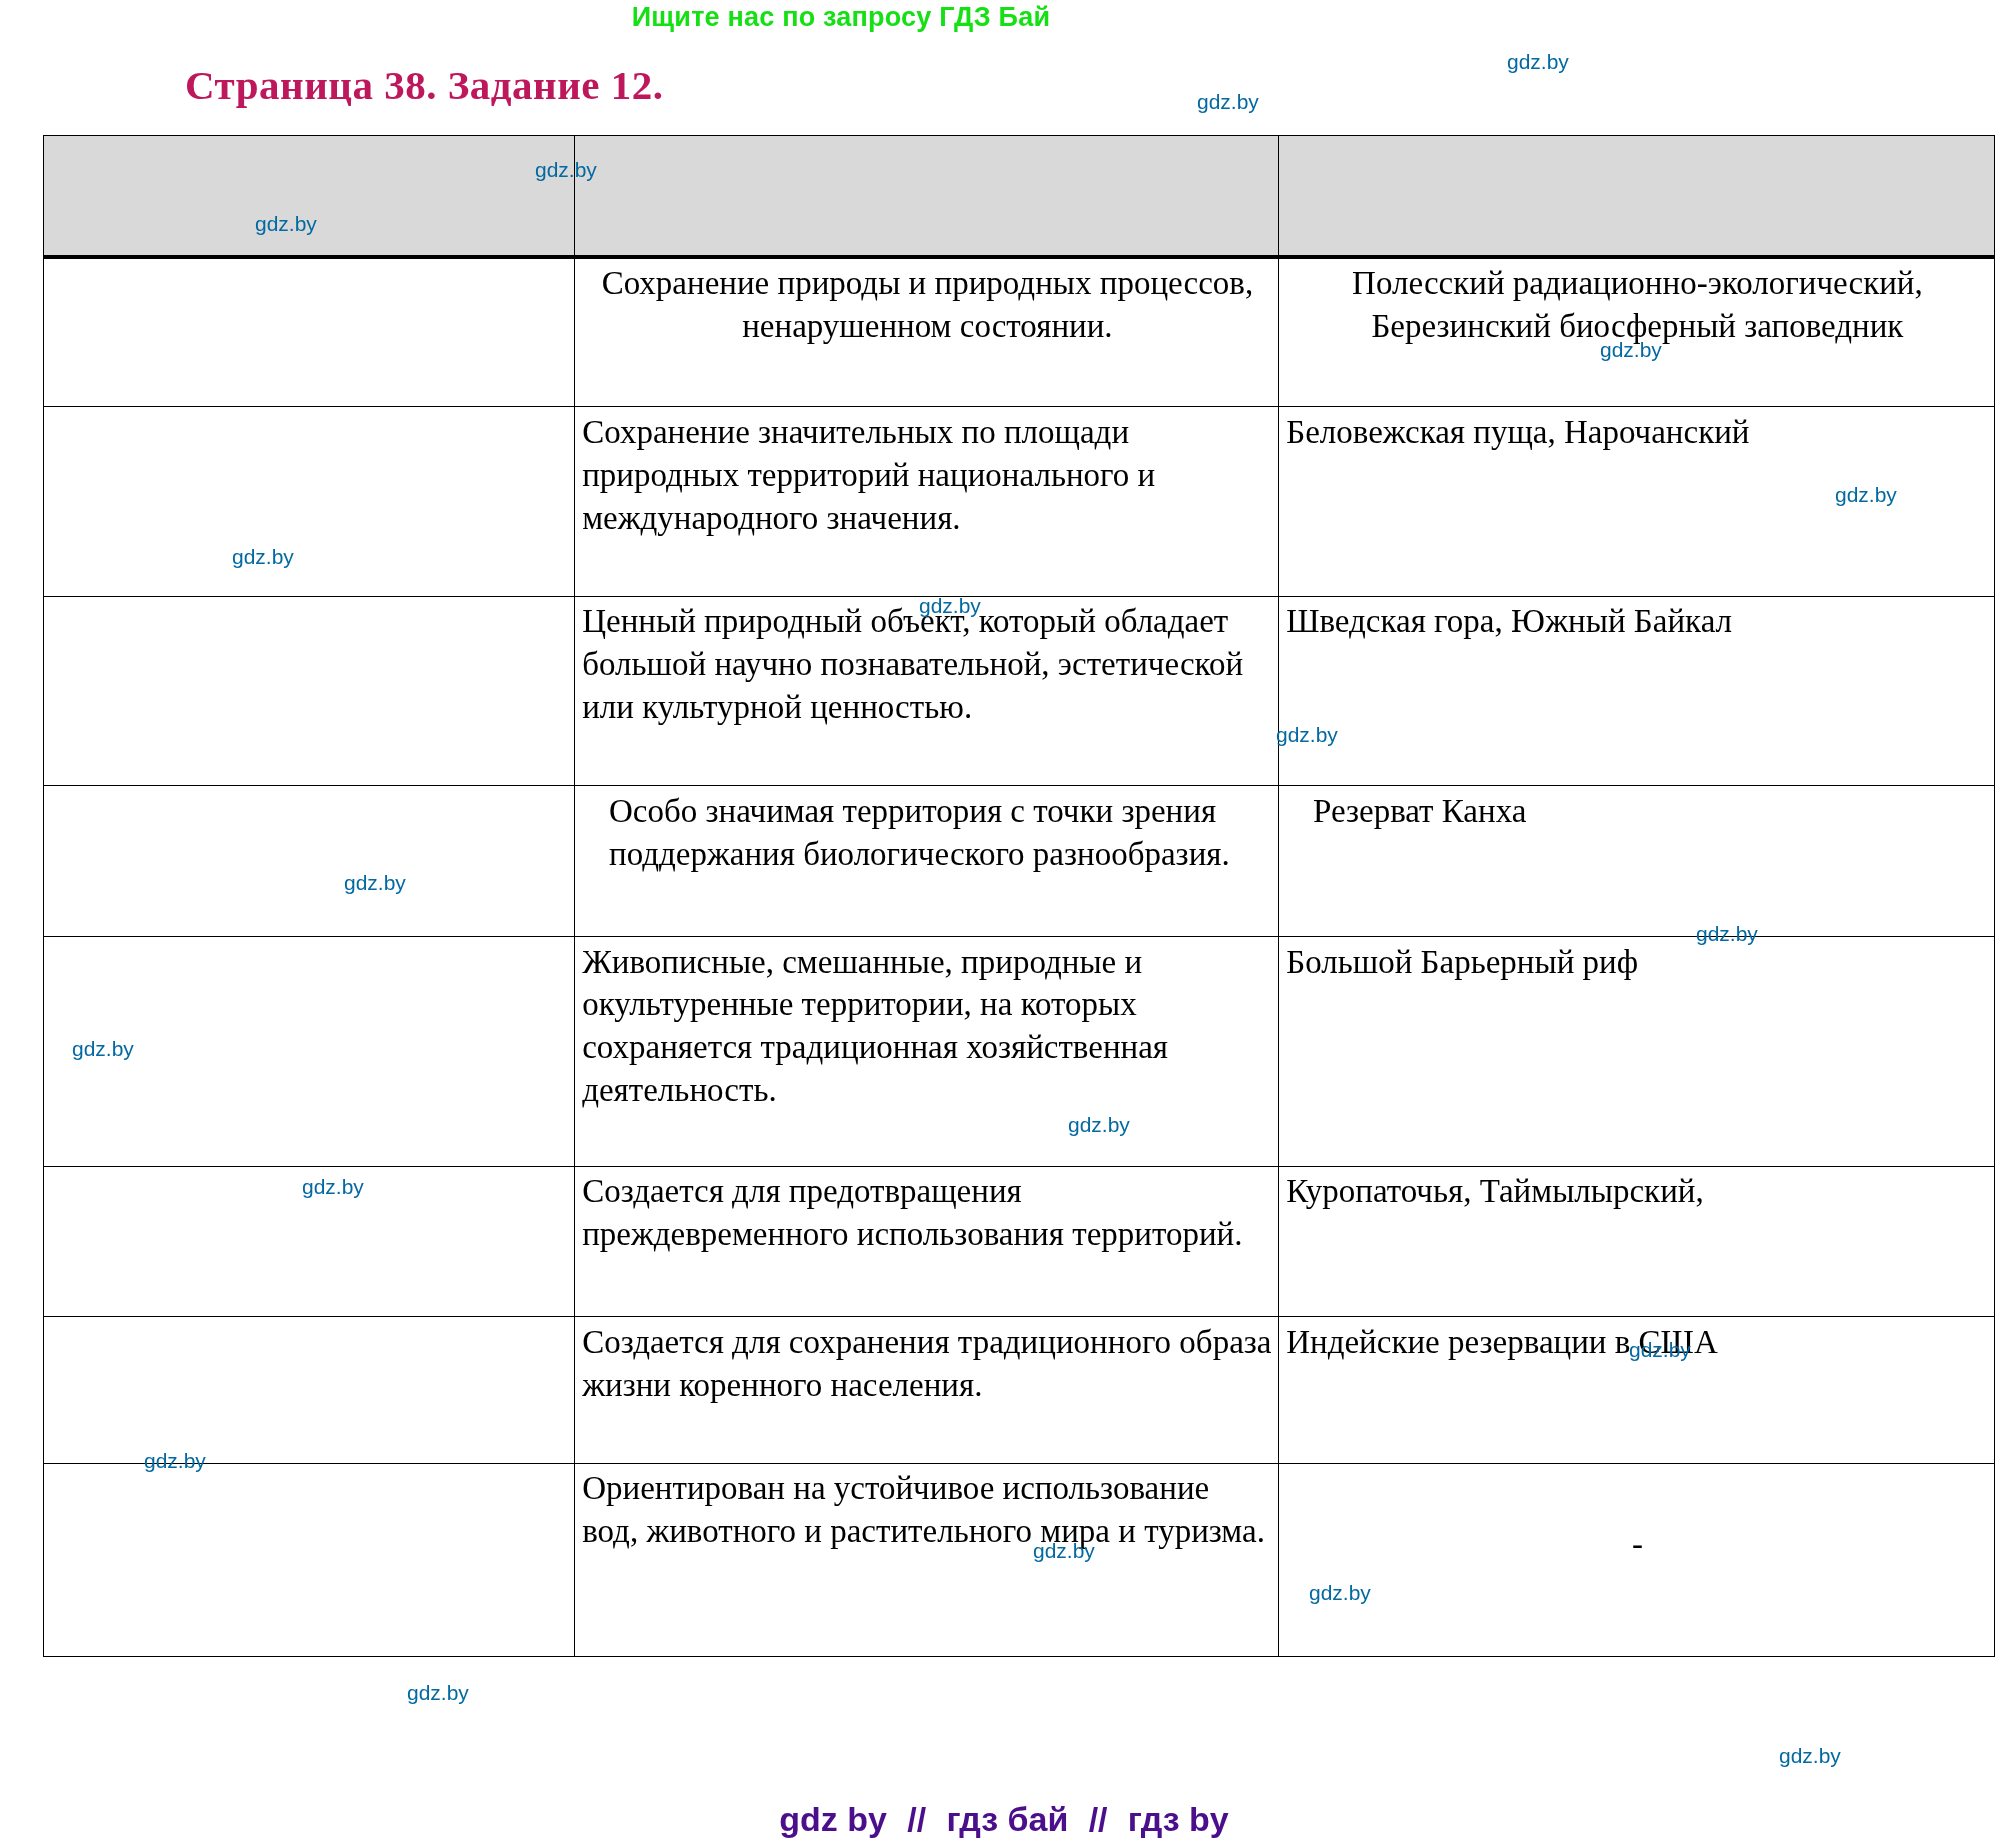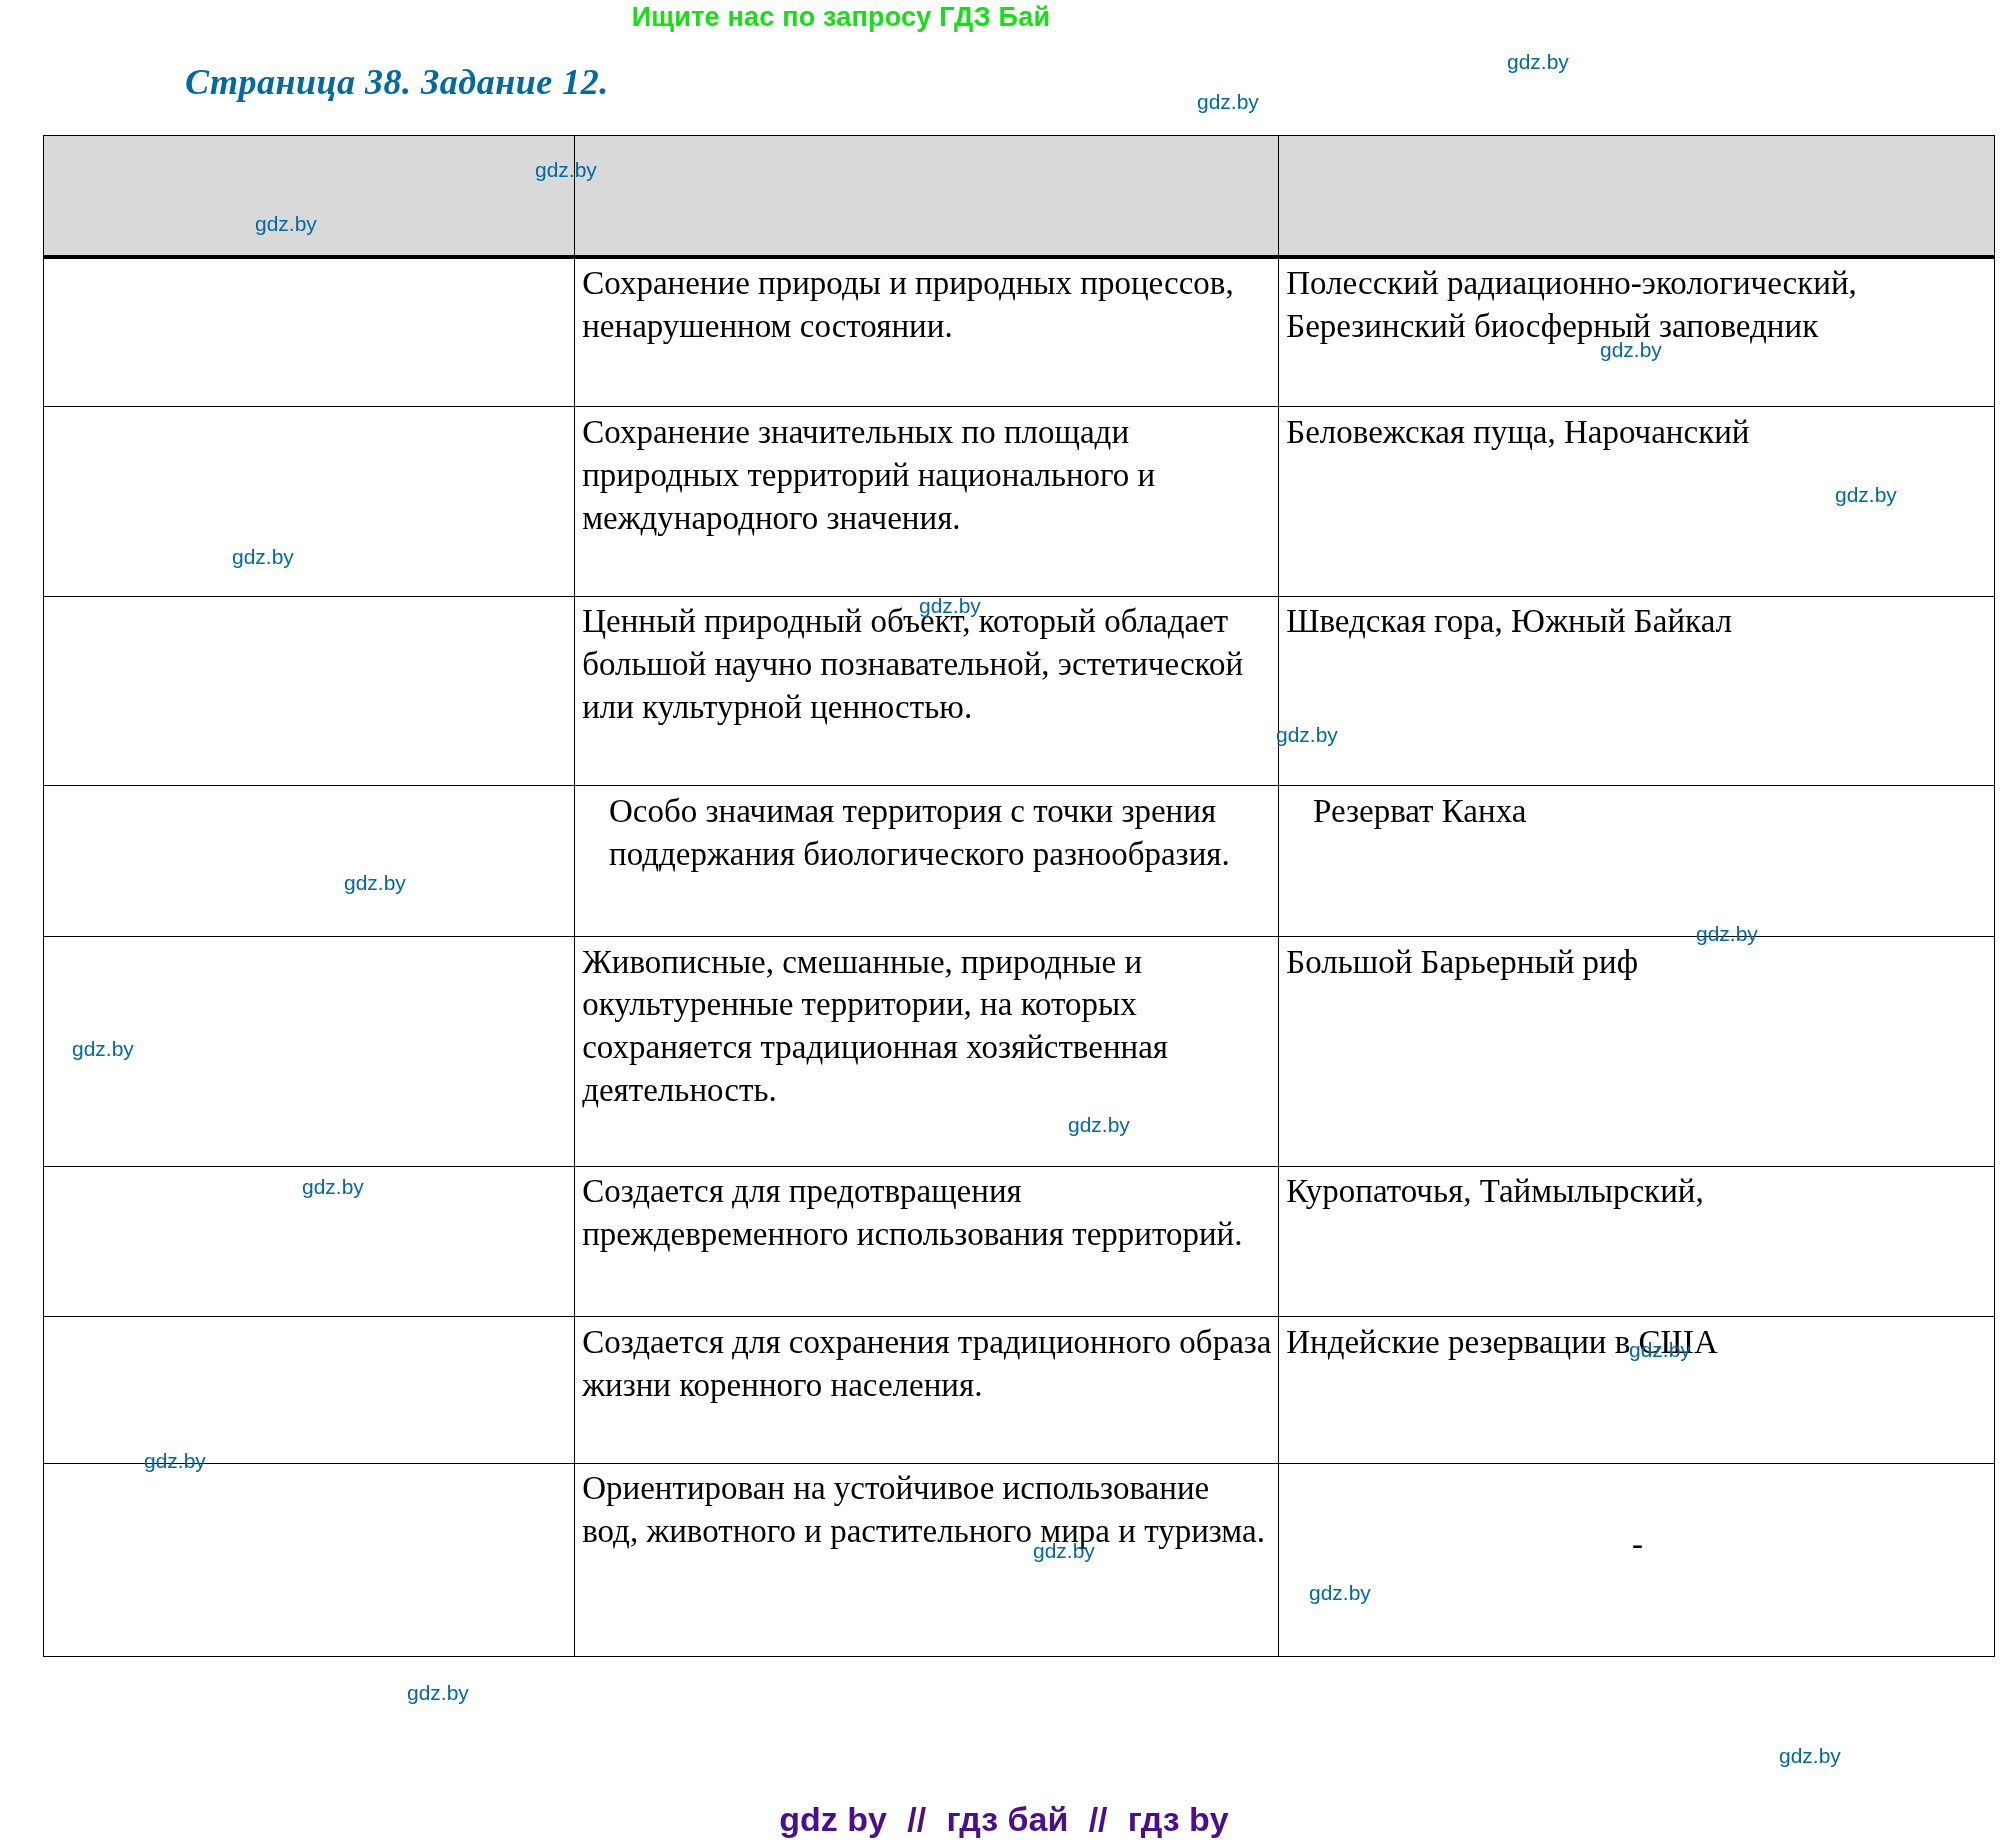--- a/index.html
+++ b/index.html
@@ -30,26 +30,25 @@
     letter-spacing: 0.2px;
     white-space: nowrap;
   }
 
   
   .page-heading {
     position: absolute;
     top: 61px;
     left: 185px;
     font-family: "Liberation Serif", "DejaVu Serif", serif;
-    font-size: 36px;
+    font-size: 41px;
     font-weight: 700;
-    color: #0369a1;
+    color: #be185d;
     white-space: nowrap;
     letter-spacing: 0.5px;
-    font-style: italic;
   }
 
   
   .task-table {
     position: absolute;
     top: 135px;
     left: 43px;
     width: 1950px;
     border-collapse: collapse;
     table-layout: fixed;
@@ -73,21 +72,21 @@
     border-bottom: 4.5px solid #000000;
   }
   .cell-dash {
     display: block;
     text-align: center;
     padding-top: 56px;
     font-size: 33px;
   }
 
   
-  .r1 td { height: 135px; }
+  .r1 td { height: 135px; text-align: center; }
   .r2 td { height: 176px; }
   .r3 td { height: 176px; }
   .r4 td { height: 137px; padding-left: 34px; }
   .r5 td { height: 216px; margin-left: 28px; }
   .r6 td { height: 137px; }
   .r7 td { height: 133px; }
   .r8 td { height: 180px; }
 
   
   .wm {

